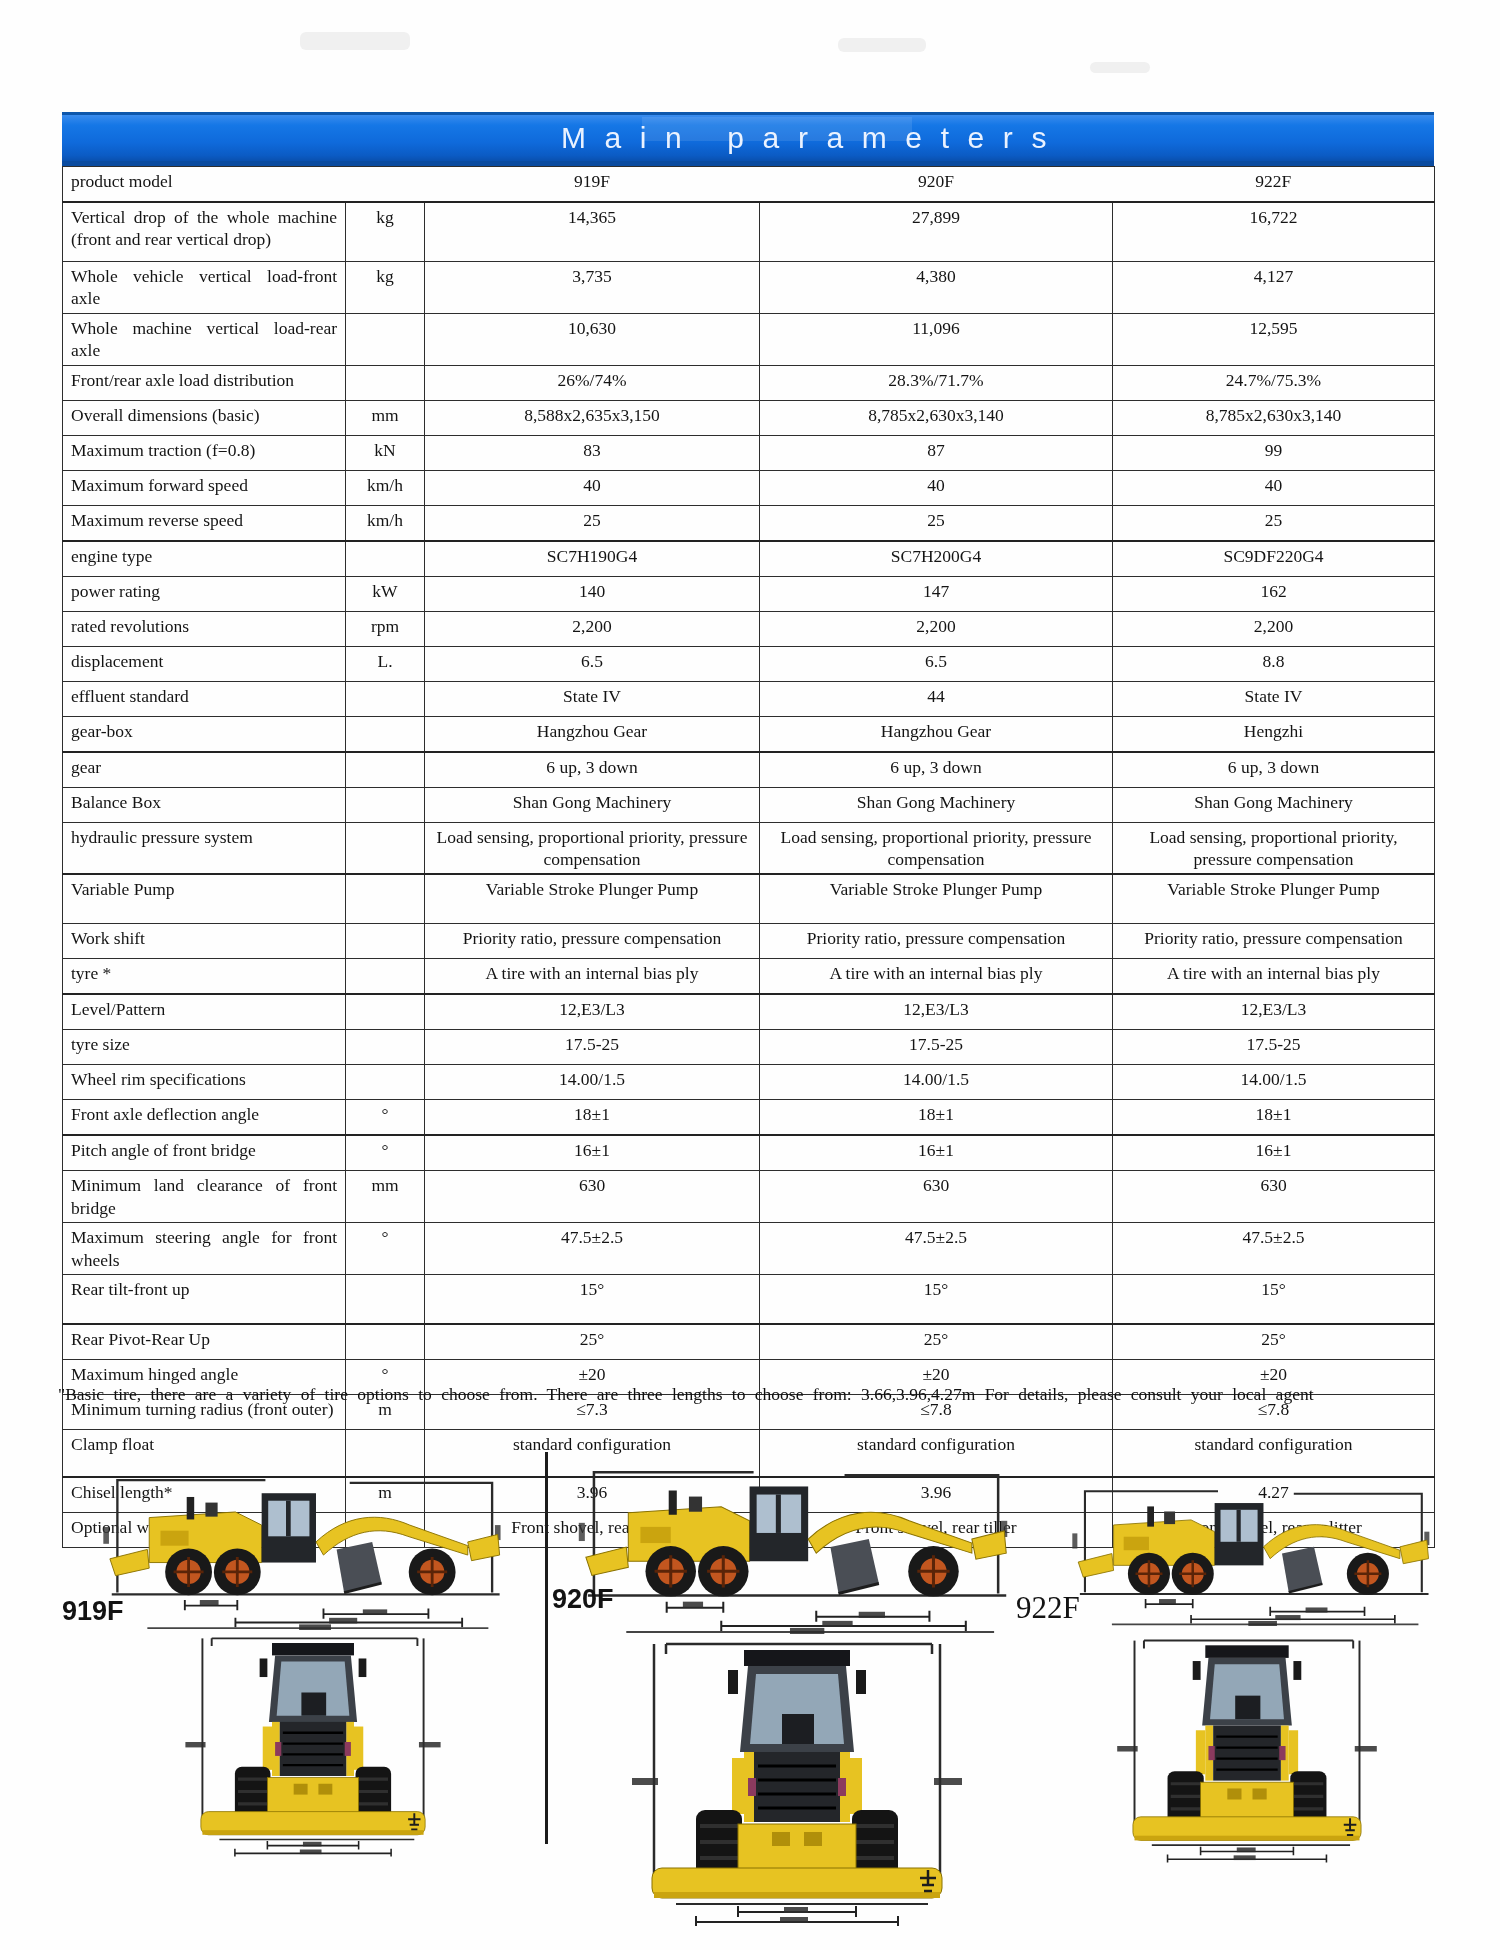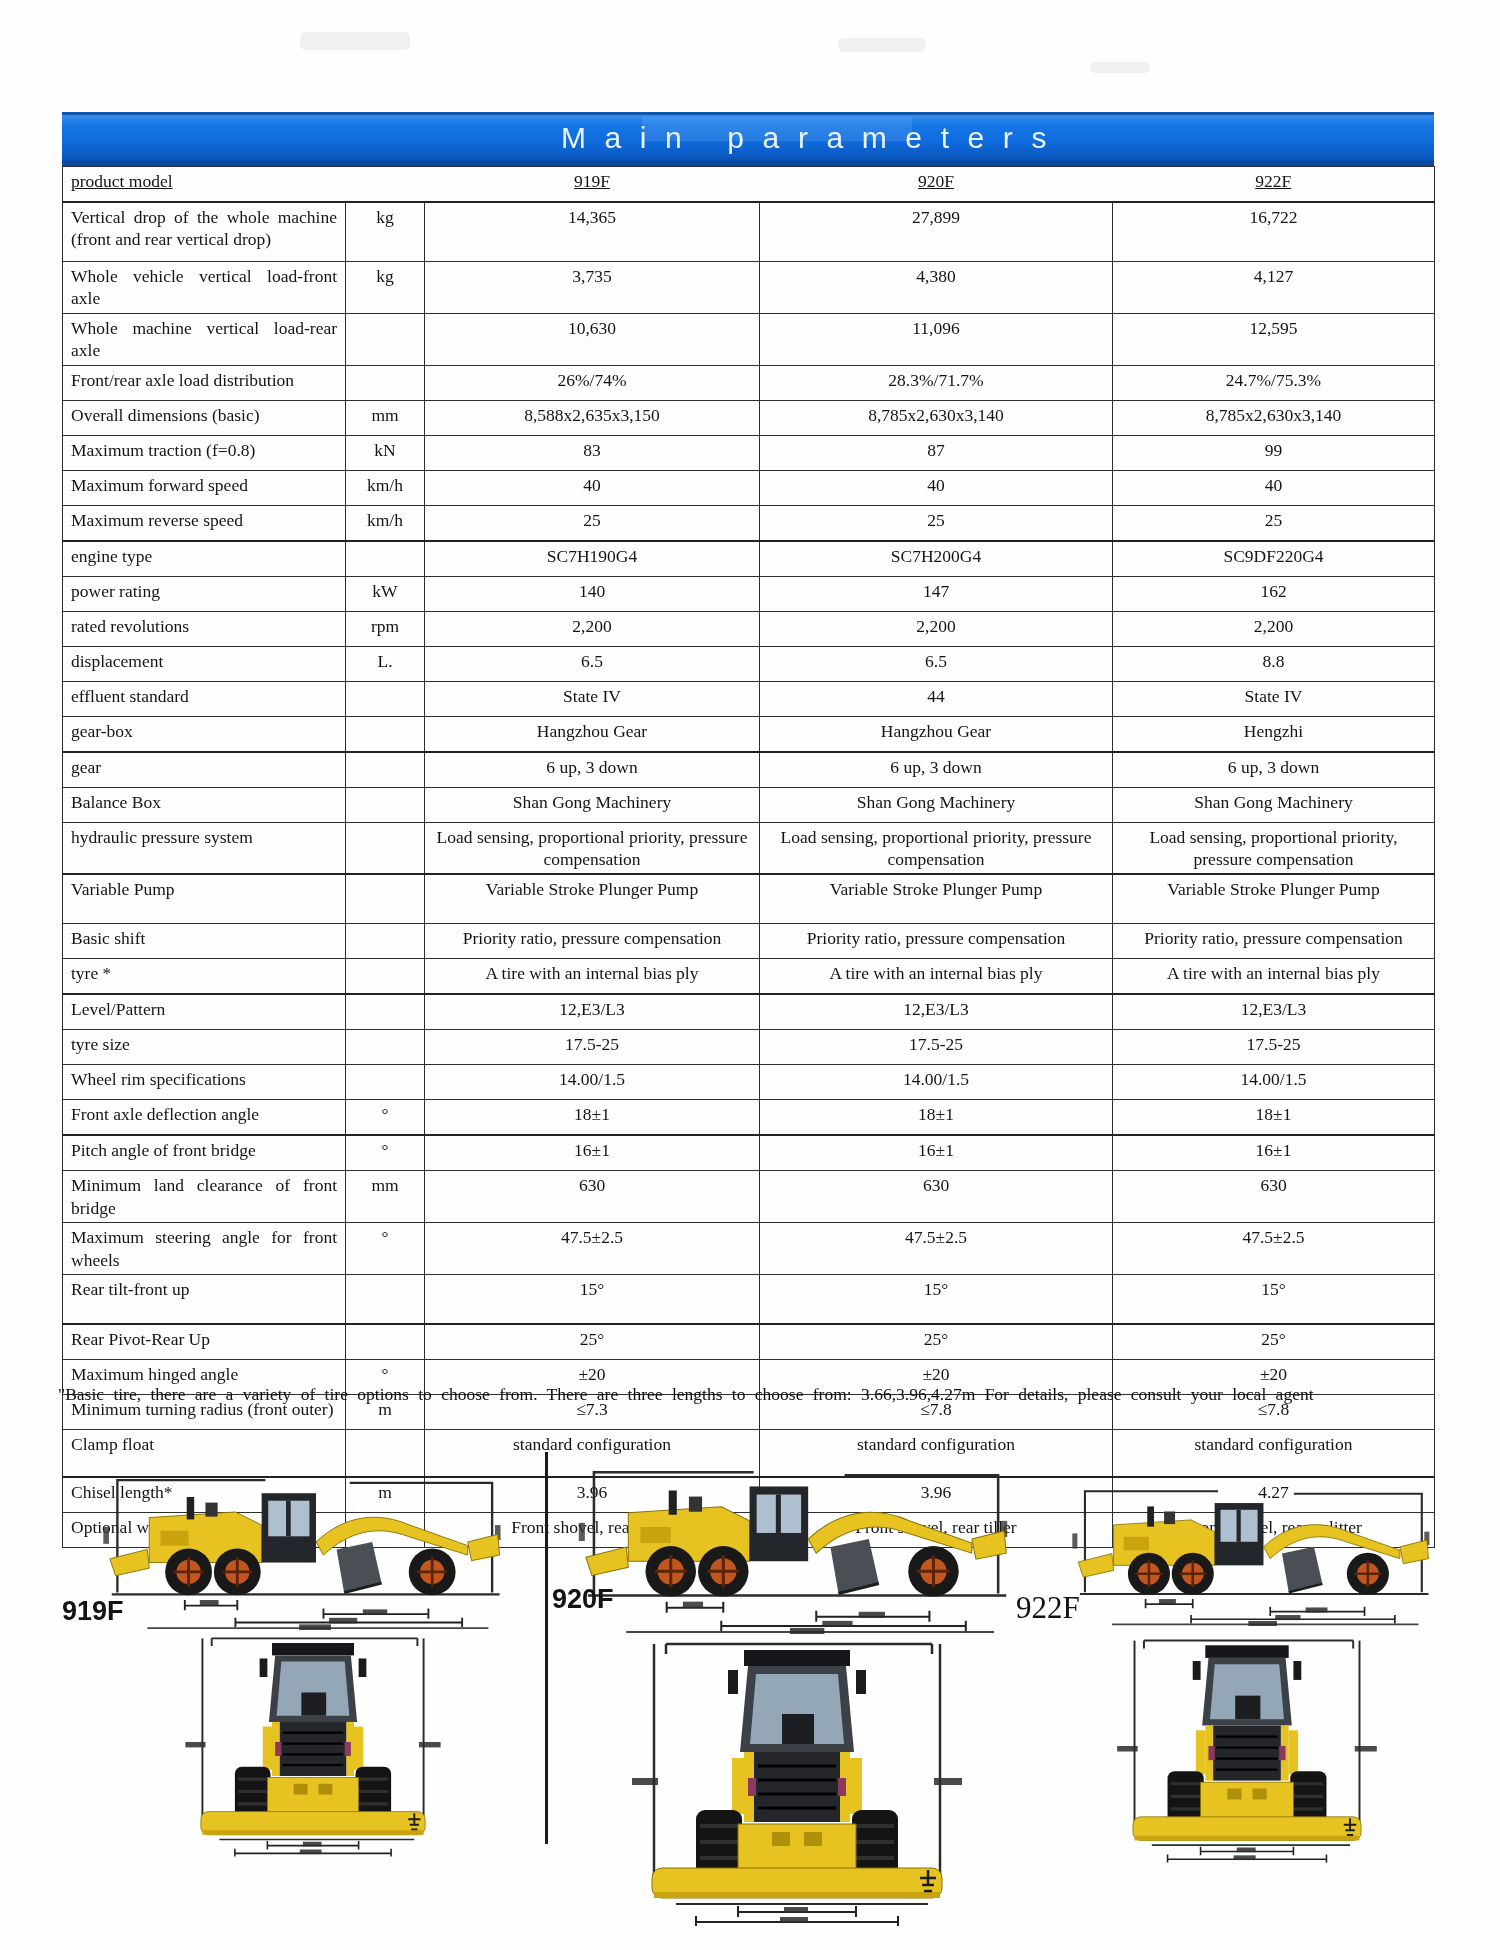--- a/index.html
+++ b/index.html
@@ -20,21 +20,21 @@
 
   
   table.spec{position:absolute;left:62px;top:166px;width:1372px;border-collapse:collapse;
              font-size:17.5px;line-height:1.28;table-layout:fixed;}
   table.spec td{border:1.6px solid #2d2d2d;padding:3px 8px;height:28px;vertical-align:top;
                 overflow:hidden;}
   td.c-label{text-align:justify;}
   td.c-unit{text-align:center;}
   td.c-v{text-align:center;}
   
-  tr.model-row td{border-left:none;border-right:none;border-bottom:2.4px solid #222;text-decoration:underline;}
+  tr.model-row td{border-left:none;border-right:none;border-bottom:2.4px solid #222;}
   tr.model-row td:first-child{border-left:1.6px solid #2d2d2d;text-align:left;}
   tr.model-row td:last-child{border-right:1.6px solid #2d2d2d;}
   
   tbody tr:nth-child(1) td{height:52px;border-radius:24px;}
   tbody tr:nth-child(2) td{height:38px;}
   tbody tr:nth-child(3) td{height:38px;}
   tbody tr:nth-child(18) td{height:42px;}
   tbody tr:nth-child(27) td{height:40px;}
   tbody tr:nth-child(28) td{height:42px;}
   tbody tr:nth-child(32) td{height:40px;}
@@ -214,21 +214,21 @@
       <td class="c-v">Load sensing, proportional priority, pressure compensation</td>
     </tr>
         <tr>
       <td class="c-label">Variable Pump</td>
       <td class="c-unit"></td>
       <td class="c-v">Variable Stroke Plunger Pump</td>
       <td class="c-v">Variable Stroke Plunger Pump</td>
       <td class="c-v">Variable Stroke Plunger Pump</td>
     </tr>
         <tr>
-      <td class="c-label">Basic shift</td>
+      <td class="c-label">Work shift</td>
       <td class="c-unit"></td>
       <td class="c-v">Priority ratio, pressure compensation</td>
       <td class="c-v">Priority ratio, pressure compensation</td>
       <td class="c-v">Priority ratio, pressure compensation</td>
     </tr>
         <tr>
       <td class="c-label">tyre *</td>
       <td class="c-unit"></td>
       <td class="c-v">A tire with an internal bias ply</td>
       <td class="c-v">A tire with an internal bias ply</td>

